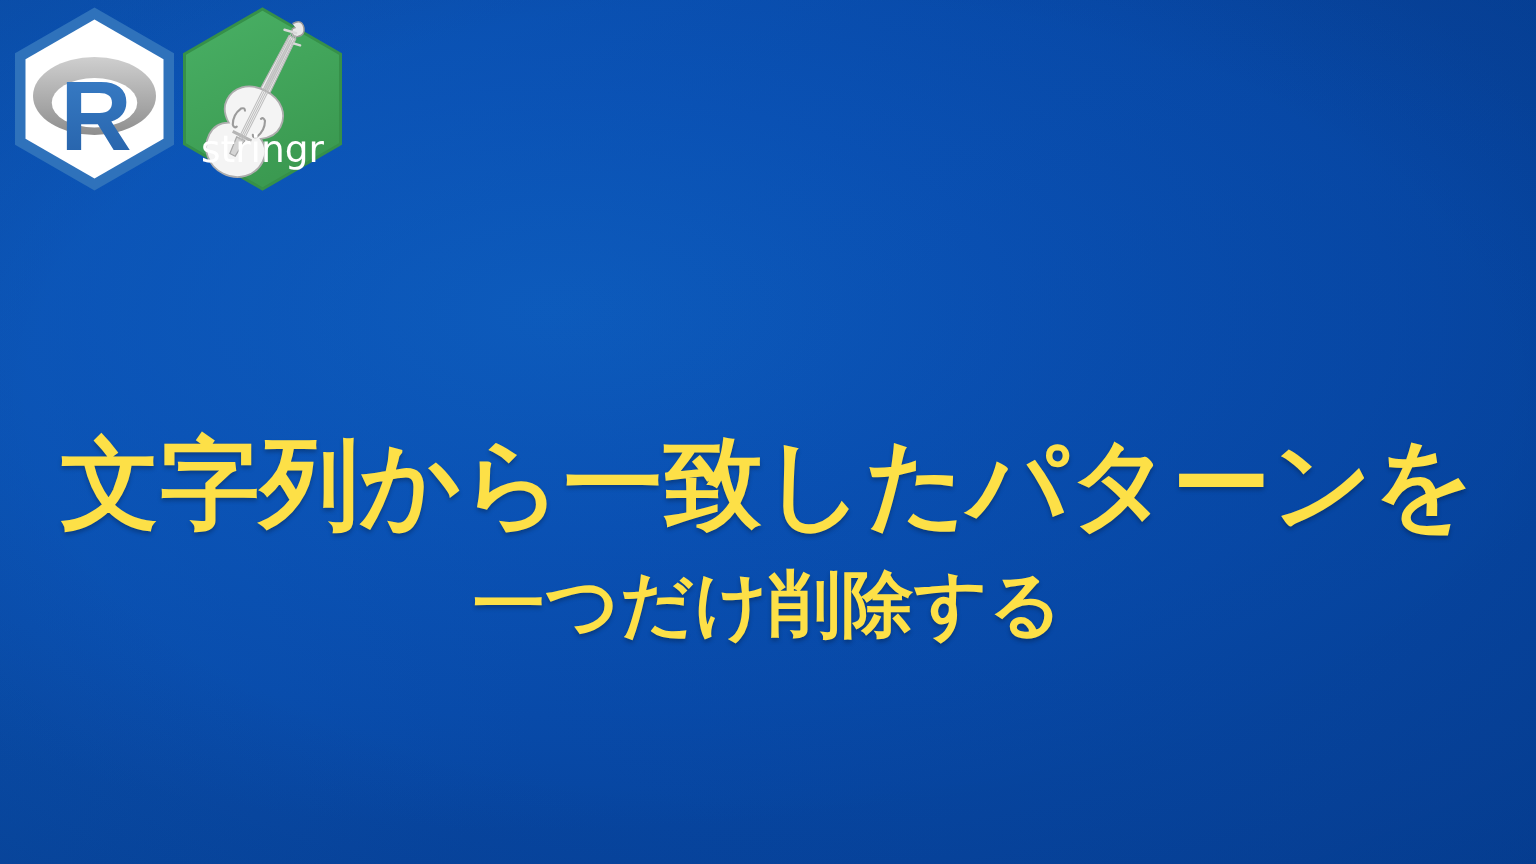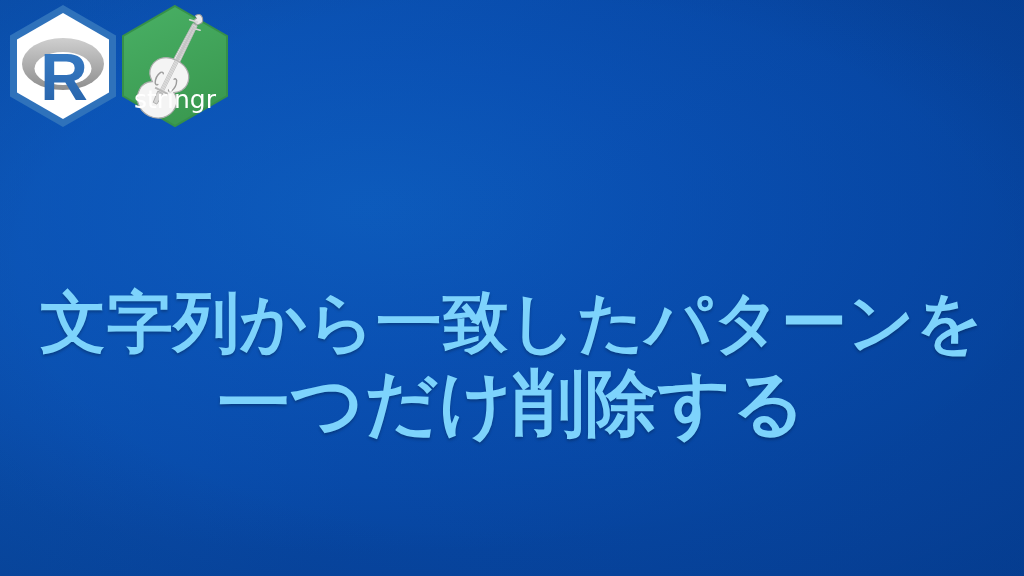--- a/index.html
+++ b/index.html
@@ -65,34 +65,34 @@
     text-shadow: 0 1px 2px rgba(0,0,0,0.22);
   }
 
   
   .subtitle {
     position: absolute;
     left: 0;
     right: 0;
     top: 283px;
     text-align: center;
-    color: #7dd3fc;
+    color: #fde047;
     font-family: "DejaVu Sans", "Liberation Sans", sans-serif;
     font-weight: 700;
     font-size: 66px;
     line-height: 80px;
     letter-spacing: 0px;
     text-shadow: 0 2px 3px rgba(0,0,0,0.25);
   }
   .subtitle .line {
     display: block;
     white-space: nowrap;
   }
   .subtitle .line-1 { font-size: 66px; letter-spacing: 0.5px; }
-  .subtitle .line-2 { font-size: 72px; letter-spacing: 0.5px; }
+  .subtitle .line-2 { font-size: 48px; letter-spacing: 0.5px; }
 </style>
 </head>
 <body>
 
 <div id="slide">
 
   <div class="bg-base"></div>
   <div class="bg-tint"></div>
   <div class="bg-vignette"></div>
 

